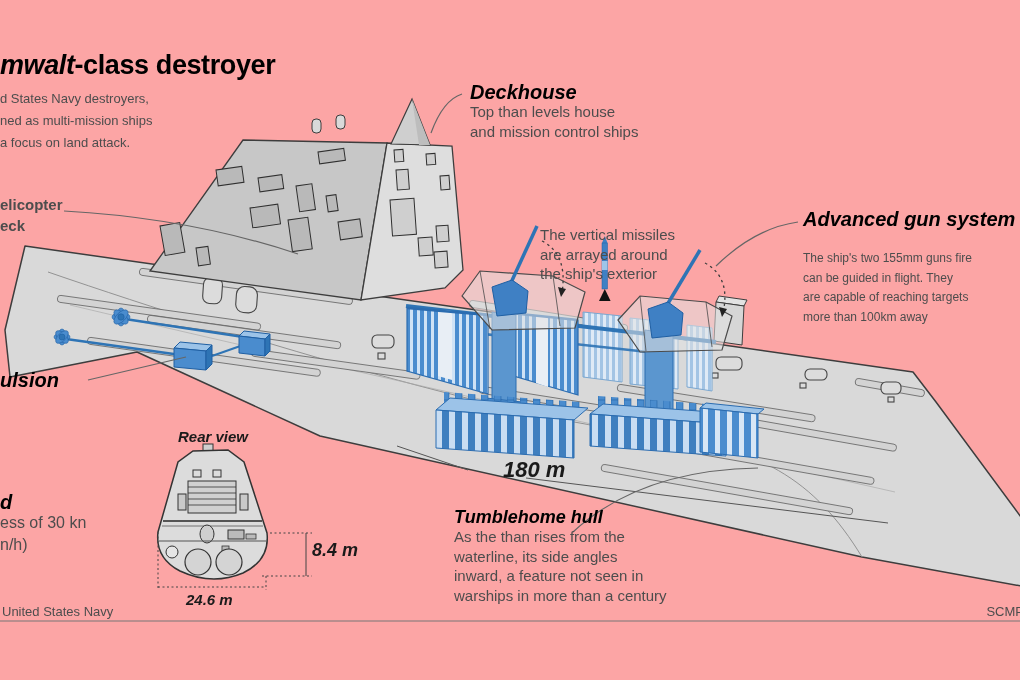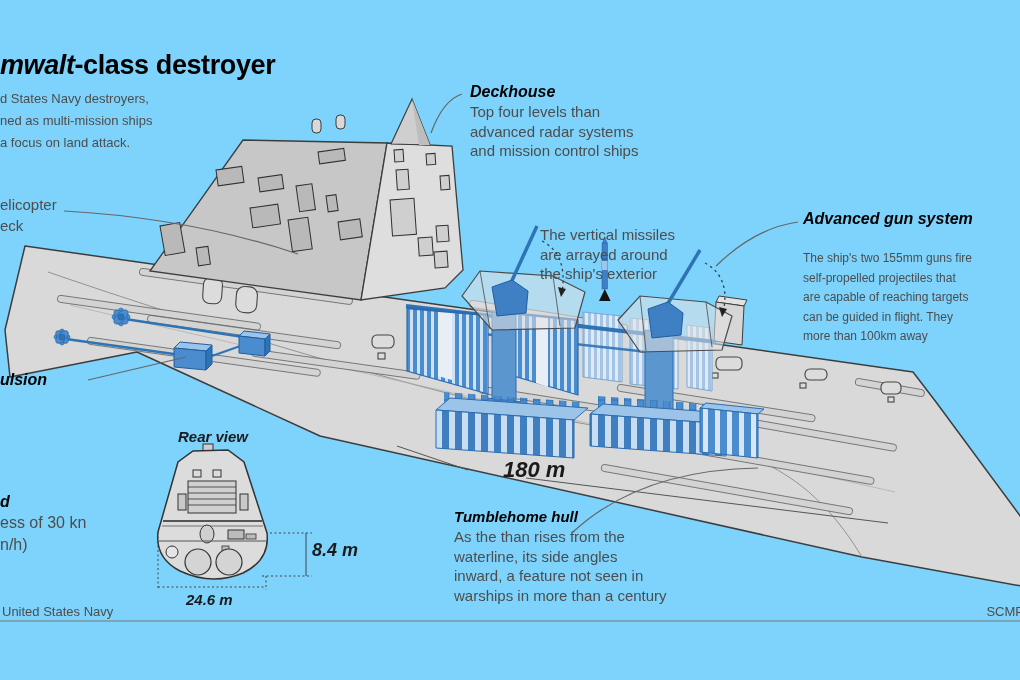--- a/index.html
+++ b/index.html
@@ -1,23 +1,23 @@
 <!DOCTYPE html>
 <html><head>
 <meta charset="utf-8">
 <style>
   html,body{margin:0;padding:0;background:#fff;}
-  .stage{position:relative;width:1020px;height:680px;background:#7dd3fc;overflow:hidden;
+  .stage{position:relative;width:1020px;height:680px;background:#fca5a5;overflow:hidden;
          font-family:"Liberation Sans",sans-serif;color:#4d4d4d;}
   .stage svg{position:absolute;left:0;top:0;}
   .lbl{position:absolute;white-space:nowrap;}
   .title{font-size:27px;font-weight:bold;color:#000;letter-spacing:-0.4px;}
   .title .it{font-style:italic;}
   .intro{font-size:13px;line-height:22px;color:#4d4d4d;}
-  .h{font-weight:bold;font-style:italic;font-size:16px;color:#000;line-height:20px;}
+  .h{font-weight:bold;font-style:italic;font-size:20px;color:#000;line-height:20px;}
   .body15{font-size:15px;line-height:19.5px;color:#4d4d4d;}
   .body16{font-size:16px;line-height:21.5px;color:#4d4d4d;}
   .dim{font-weight:bold;font-style:italic;color:#1a1a1a;}
   .credit{font-size:13px;color:#4d4d4d;}
   .line{display:block;}
 </style>
 </head>
 <body>
 
 <div class="stage">
@@ -266,47 +266,45 @@
 <div class="lbl title" style="left:0;top:50px;">
   <span class="it">mwalt</span><span>-class destroyer</span>
 </div>
 
 <div class="lbl intro" style="left:0;top:88px;">
   <span class="line">d States Navy destroyers,</span>
   <span class="line">ned as multi-mission ships</span>
   <span class="line">a focus on land attack.</span>
 </div>
 
-<div class="lbl body15" style="left:0;top:194px;line-height:21px;">
+<div class="lbl body15" style="left:0;top:194px;line-height:21px;font-weight:bold;">
   <span class="line">elicopter</span>
   <span class="line">eck</span>
 </div>
 
 <div class="lbl" style="left:470px;top:82px;">
   <div class="h">Deckhouse</div>
   <div class="body15">
-    <span class="line">Top four levels than</span>
-    <span class="line">advanced radar systems</span>
+    <span class="line">Top than levels house</span>
     <span class="line">and mission control ships</span>
   </div>
 </div>
 
 <div class="lbl body15" style="left:540px;top:185px;margin-top:40px;">
   <span class="line">The vertical missiles</span>
   <span class="line">are arrayed around</span>
   <span class="line">the ship's exterior</span>
 </div>
 
 <div class="lbl" style="left:803px;top:209px;">
   <div class="h">Advanced gun system</div>
   <div class="body15" style="font-size:12px;margin-top:20px;">
     <span class="line">The ship's two 155mm guns fire</span>
-    <span class="line">self-propelled projectiles that</span>
+    <span class="line">can be guided in flight. They</span>
     <span class="line">are capable of reaching targets</span>
-    <span class="line">can be guided in flight. They</span>
     <span class="line">more than 100km away</span>
   </div>
 </div>
 
 <div class="lbl" style="left:0;top:370px;">
   <div class="h">ulsion</div>
 </div>
 
 <div class="lbl" style="left:0;top:492px;">
   <div class="h">d</div>
@@ -315,21 +313,21 @@
     <span class="line">n/h)</span>
   </div>
 </div>
 
 <div class="lbl dim" style="left:178px;top:428px;font-size:15px;">Rear view</div>
 <div class="lbl dim" style="left:312px;top:540px;font-size:18px;">8.4 m</div>
 <div class="lbl dim" style="left:186px;top:591px;font-size:15px;">24.6 m</div>
 <div class="lbl dim" style="left:455px;top:457px;font-size:22px;margin-left:48px;">180 m</div>
 
 <div class="lbl" style="left:454px;top:507px;">
-  <div class="h" style="font-size:15px;">Tumblehome hull</div>
+  <div class="h" style="font-size:18px;">Tumblehome hull</div>
   <div class="body15">
     <span class="line">As the than rises from the</span>
     <span class="line">waterline, its side angles</span>
     <span class="line">inward, a feature not seen in</span>
     <span class="line">warships in more than a century</span>
   </div>
 </div>
 
 <div class="lbl credit" style="left:2px;top:604px;">United States Navy</div>
 <div class="lbl credit" style="right:-4px;top:604px;">SCMP</div>

